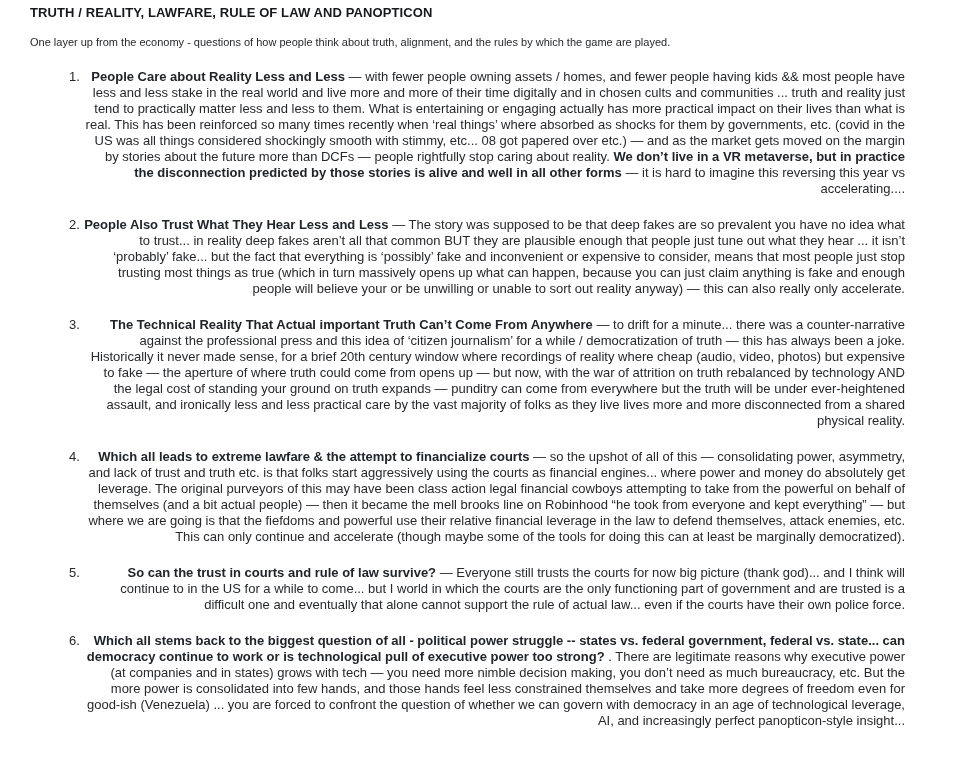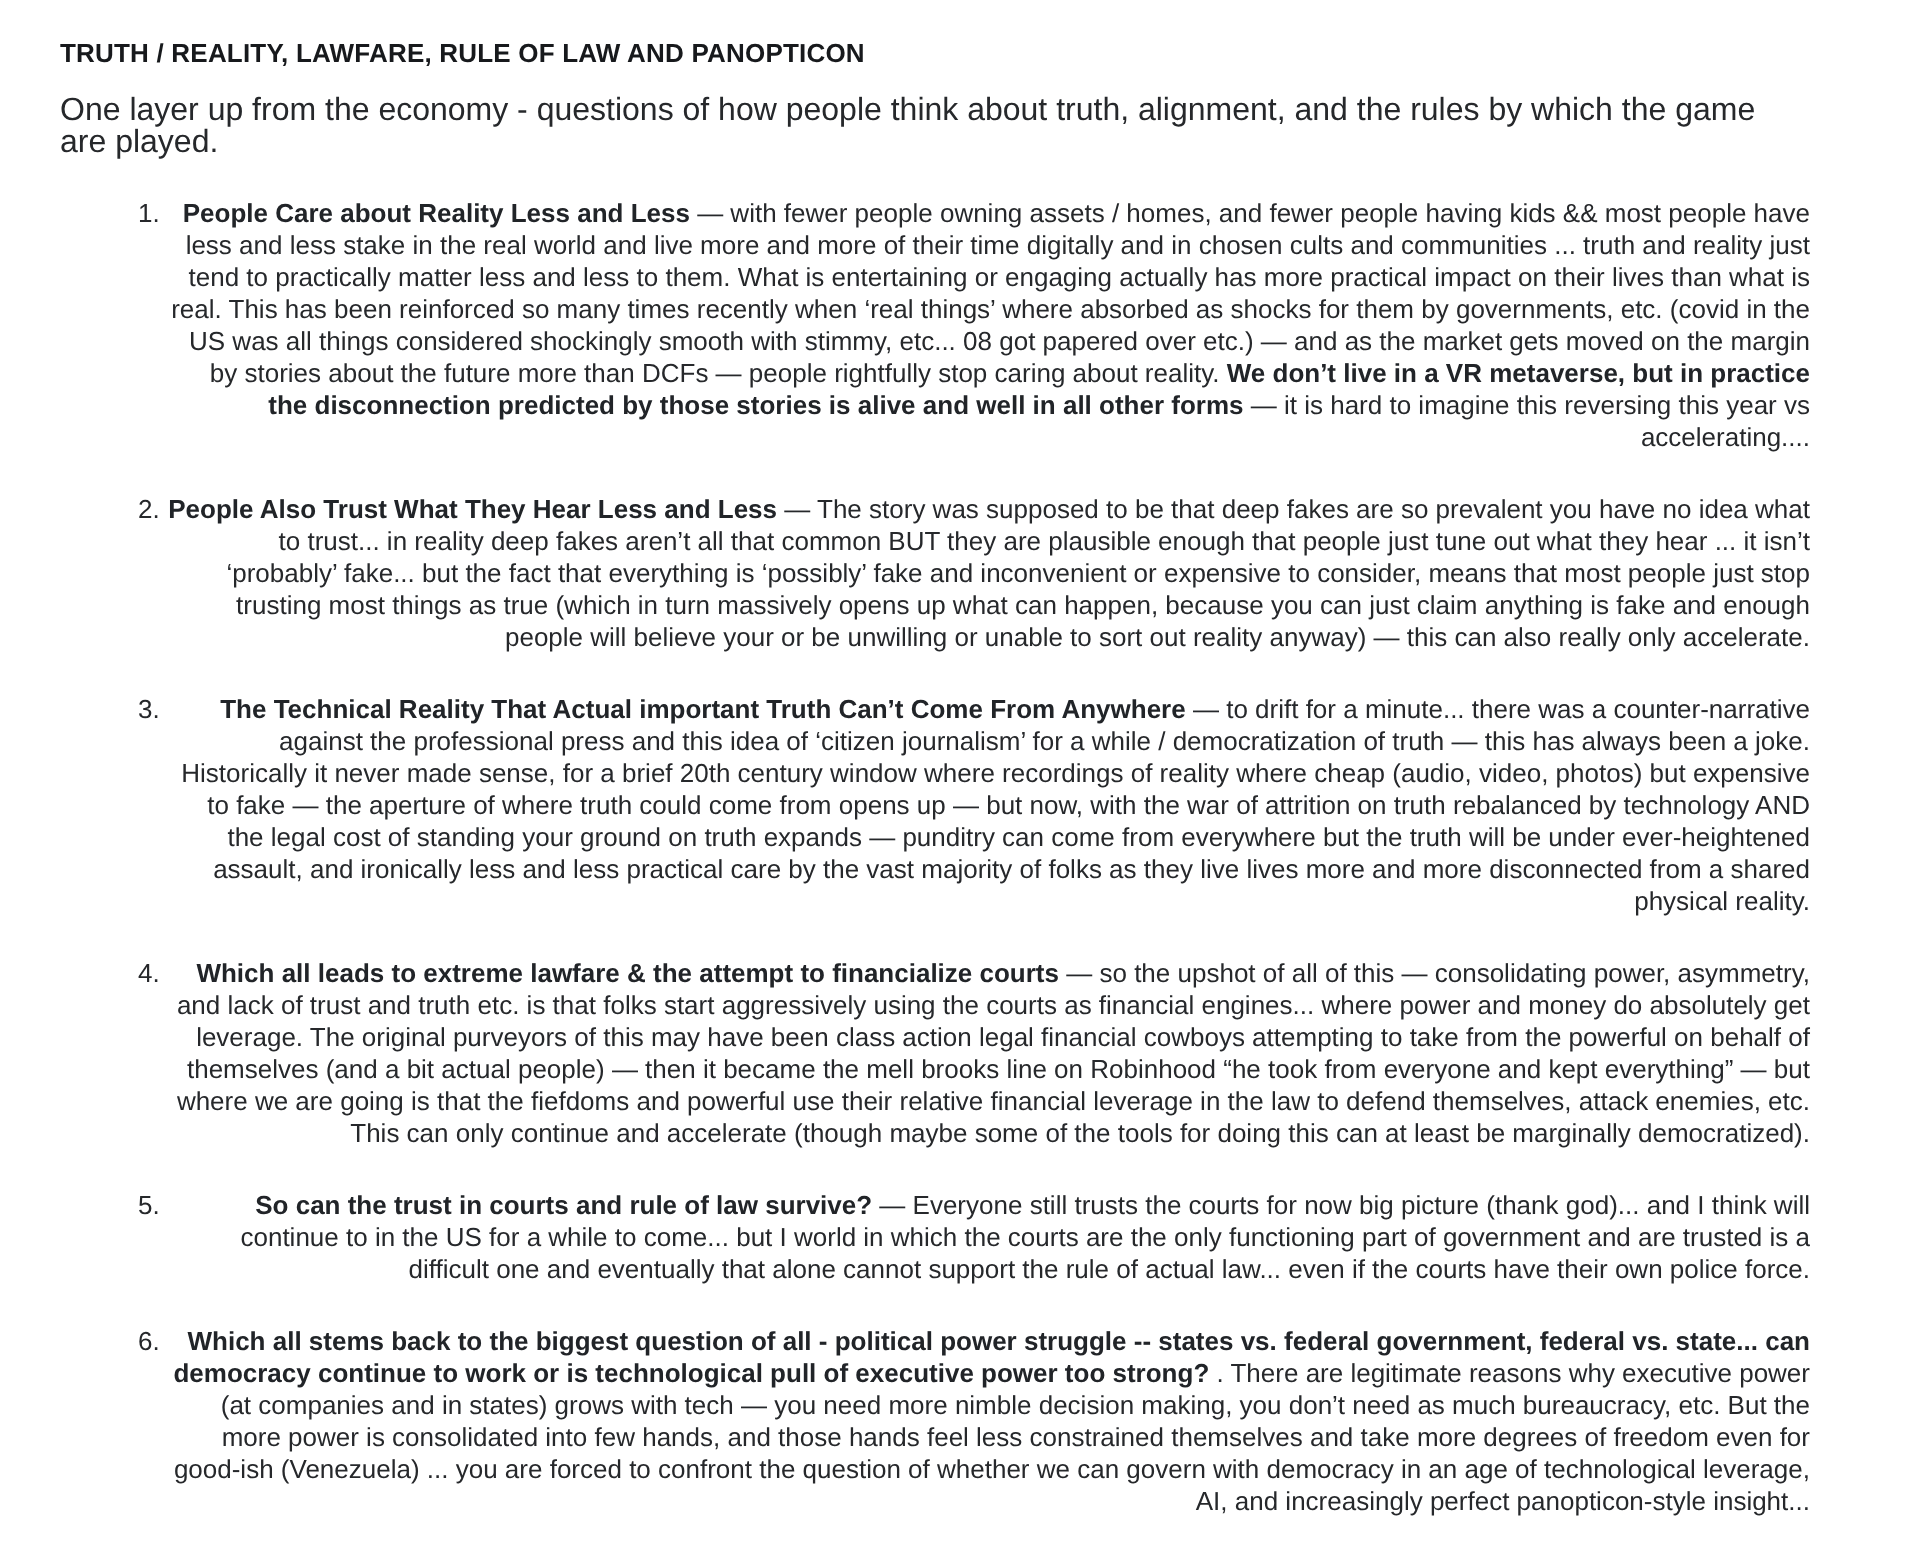--- a/index.html
+++ b/index.html
@@ -6,32 +6,32 @@
   html, body {
     width: 957px;
     height: 782px;
     background: #ffffff;
     font-family: "Liberation Sans", "DejaVu Sans", sans-serif;
     overflow: hidden;
   }
   .doc {
     width: 957px;
     height: 782px;
-    padding: 18px 52px 0 30px;
+    padding: 4px 52px 0 30px;
   }
   .doc-title {
     font-size: 13px;
     line-height: 17px;
     font-weight: 700;
     color: #17191c;
     letter-spacing: 0.1px;
   }
   .doc-intro {
     margin-top: 13px;
-    font-size: 16px;
+    font-size: 11px;
     line-height: 16px;
     color: #26282b;
   }
   ol.doc-list {
     list-style: none;
     margin-top: 19px;
     padding-left: 39px;
   }
   ol.doc-list > li {
     display: flex;

